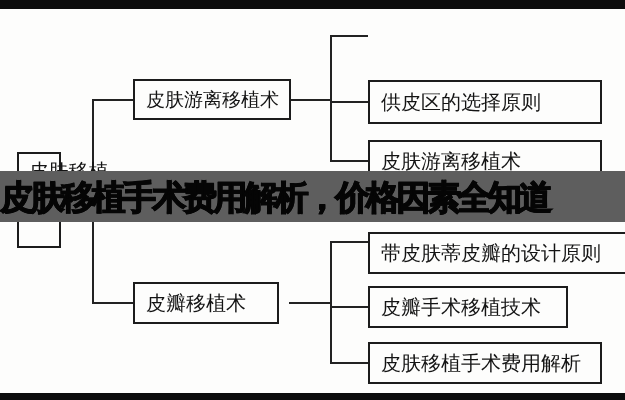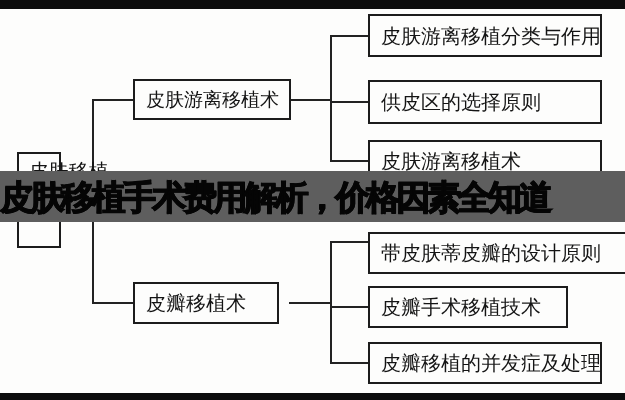--- a/index.html
+++ b/index.html
@@ -67,42 +67,39 @@
   </div>
 
   <div class="node h" style="left:133px;top:79px;width:158px;height:41px;font-size:19px;">
     <span>皮肤游离移植术</span>
   </div>
 
   <div class="node h" style="left:133px;top:282px;width:146px;height:42px;">
     <span>皮瓣移植术</span>
   </div>
 
-  <div class="node h" style="left:368px;top:14px;width:234px;height:43px;">
-    <span>皮肤游离移植分类与作用</span>
-  </div>
 
   <div class="node h" style="left:368px;top:80px;width:234px;height:44px;">
     <span>供皮区的选择原则</span>
   </div>
 
   <div class="node h" style="left:368px;top:140px;width:234px;height:42px;">
     <span>皮肤游离移植术</span>
   </div>
 
   <div class="node h" style="left:368px;top:232px;width:276px;height:42px;">
     <span>带皮肤蒂皮瓣的设计原则</span>
   </div>
 
   <div class="node h" style="left:368px;top:286px;width:200px;height:42px;">
     <span>皮瓣手术移植技术</span>
   </div>
 
   <div class="node h" style="left:368px;top:342px;width:234px;height:42px;">
-    <span>皮瓣移植的并发症及处理</span>
+    <span>皮肤移植手术费用解析</span>
   </div>
 
   <div class="banner">
     <div class="title">皮肤移植手术费用解析，价格因素全知道</div>
   </div>
 
   <div class="bar top"></div>
   <div class="bar bottom"></div>
 
 </div>

